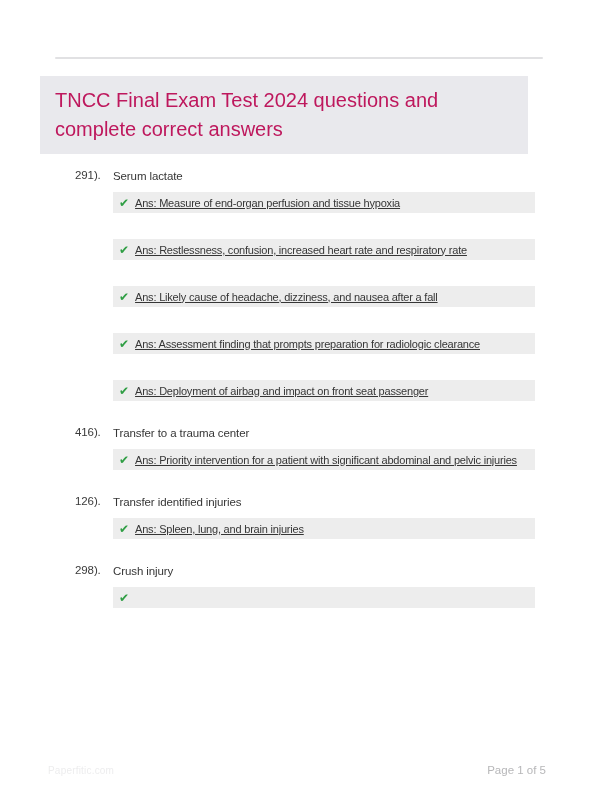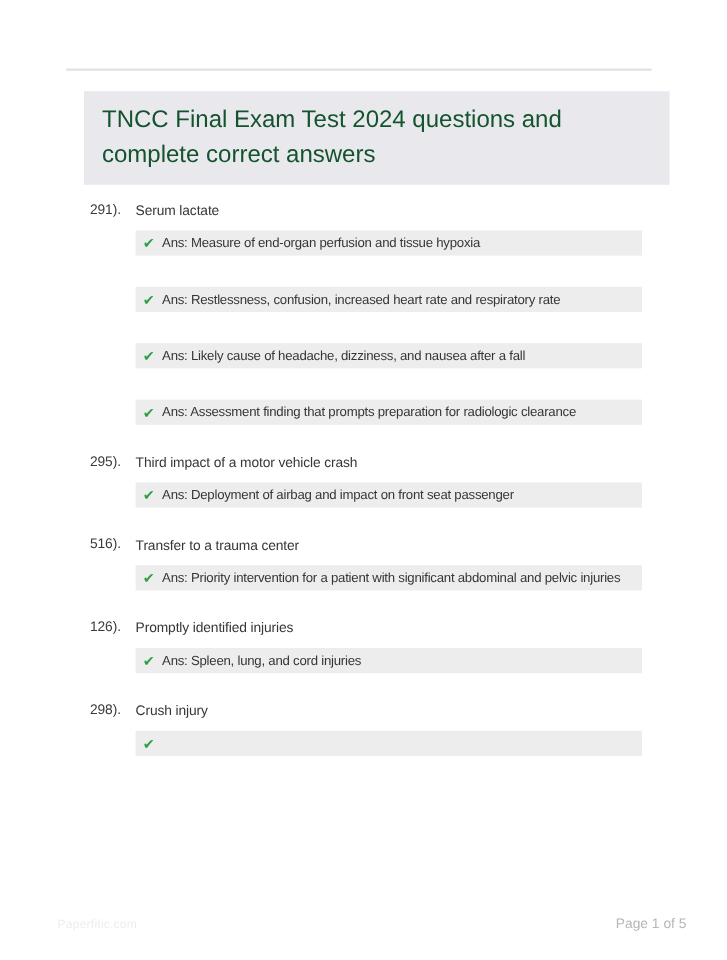--- a/index.html
+++ b/index.html
@@ -18,30 +18,30 @@
     left: 55px;
     top: 57px;
     width: 488px;
     height: 2px;
     background: #e1e1e3;
     border-radius: 1px;
   }
 
   .title-block {
     position: absolute;
-    left: 70px;
+    left: 40px;
     top: 76px;
     width: 488px;
     min-height: 72px;
     background: #e9e9ed;
     padding: 10px 25px 10px 15px;
     font-size: 20px;
     line-height: 29px;
     font-weight: 500;
-    color: #14532d;
+    color: #be185d;
   }
 
   .qa-list {
     position: absolute;
     left: 0;
     top: 170px;
     width: 492px;
   }
 
   .qa-item { margin-bottom: 26px; }
@@ -81,34 +81,35 @@
     line-height: 1;
     margin-right: 6px;
     flex: 0 0 auto;
   }
 
   .answer-text {
     font-size: 11px;
     letter-spacing: -0.2px;
     color: #363636;
     white-space: nowrap;
+    text-decoration: underline;
   }
 
   .footer-watermark {
     position: absolute;
     left: 48px;
     top: 765px;
     font-size: 10px;
     color: #ededee;
     letter-spacing: 0.2px;
   }
 
   .footer-page {
     position: absolute;
-    right: 34px;
+    right: 60px;
     top: 764px;
     font-size: 11.5px;
     color: #b7b7b9;
   }
 </style>
 </head>
 <body>
 
 <div class="top-divider"></div>
 
@@ -140,46 +141,43 @@
   </div>
 
   <div class="qa-item">
     <div class="answer-row">
       <span class="check-icon">✔</span>
       <span class="answer-text">Ans: Assessment finding that prompts preparation for radiologic clearance</span>
     </div>
   </div>
 
   <div class="qa-item">
-    <div class="q-line">
-      <span class="q-number">295).</span><span>Third impact of a motor vehicle crash</span>
-    </div>
     <div class="answer-row">
       <span class="check-icon">✔</span>
       <span class="answer-text">Ans: Deployment of airbag and impact on front seat passenger</span>
     </div>
   </div>
 
   <div class="qa-item">
     <div class="q-line">
-      <span class="q-number">516).</span><span>Transfer to a trauma center</span>
+      <span class="q-number">416).</span><span>Transfer to a trauma center</span>
     </div>
     <div class="answer-row">
       <span class="check-icon">✔</span>
       <span class="answer-text">Ans: Priority intervention for a patient with significant abdominal and pelvic injuries</span>
     </div>
   </div>
 
   <div class="qa-item">
     <div class="q-line">
-      <span class="q-number">126).</span><span>Promptly identified injuries</span>
+      <span class="q-number">126).</span><span>Transfer identified injuries</span>
     </div>
     <div class="answer-row">
       <span class="check-icon">✔</span>
-      <span class="answer-text">Ans: Spleen, lung, and cord injuries</span>
+      <span class="answer-text">Ans: Spleen, lung, and brain injuries</span>
     </div>
   </div>
 
   <div class="qa-item">
     <div class="q-line">
       <span class="q-number">298).</span><span>Crush injury</span>
     </div>
     <div class="answer-row">
       <span class="check-icon">✔</span>
     </div>

